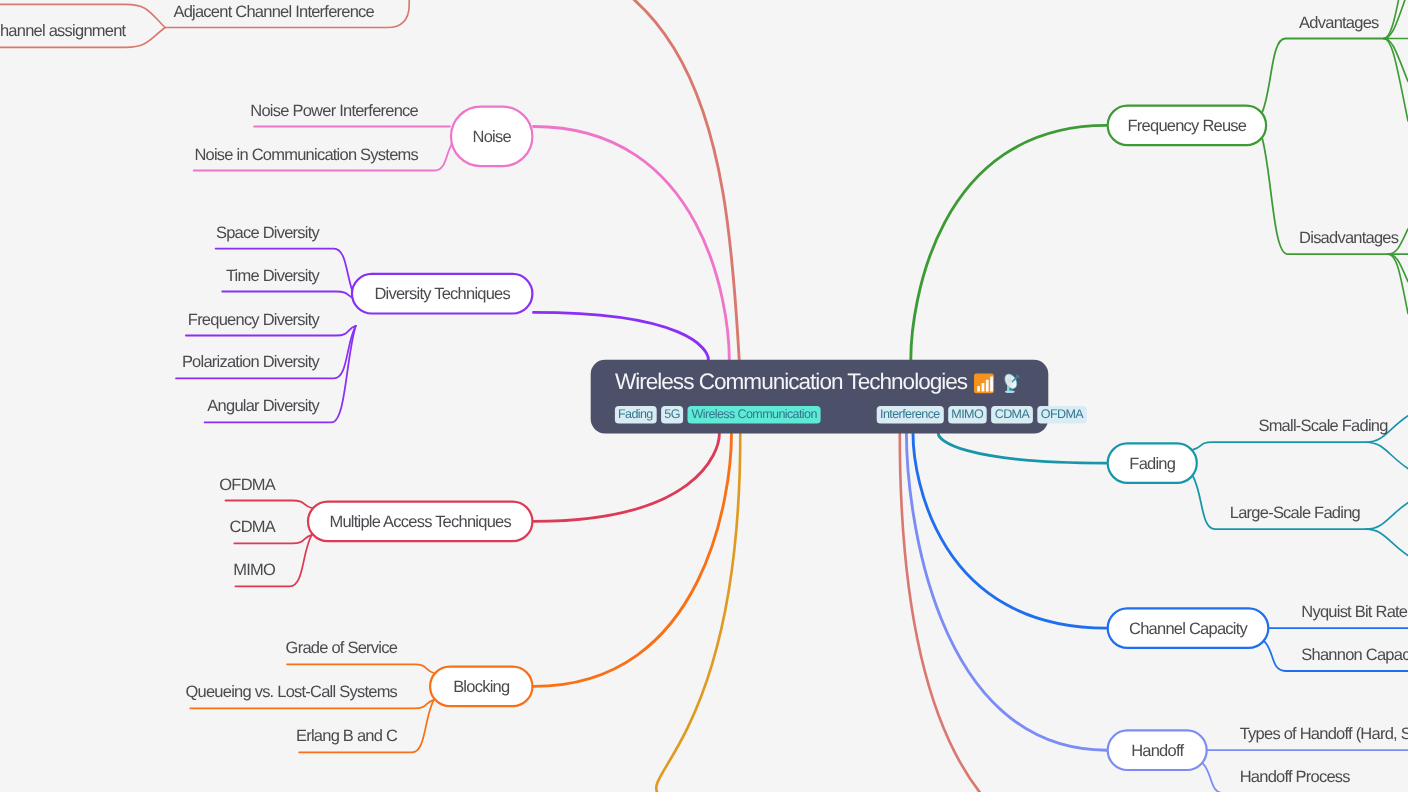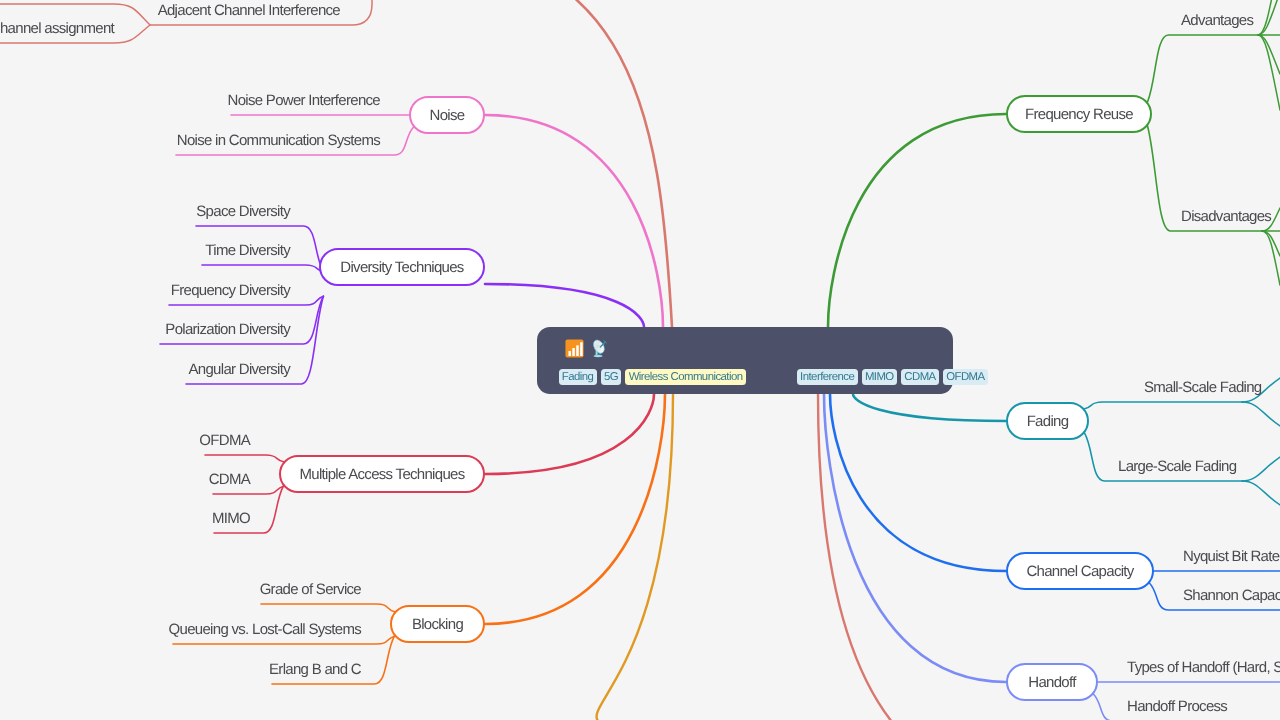--- a/index.html
+++ b/index.html
@@ -72,21 +72,21 @@
       <path d="M1242,402 L1102.5,402 C1089.5,402.0 1093.6,406.5 1084.6,408.8" stroke="#1796ab" stroke-width="1.6" fill="none" stroke-linecap="round" stroke-linejoin="round"></path>
       <path d="M1242,481 L1104.6,481 C1091.6,481.0 1093.6,449.5 1084.6,433.2" stroke="#1796ab" stroke-width="1.6" fill="none" stroke-linecap="round" stroke-linejoin="round"></path>
       <path d="M1280,571 L1154,571.0" stroke="#1f6ef0" stroke-width="1.6" fill="none" stroke-linecap="round" stroke-linejoin="round"></path>
       <path d="M1280,610 L1168.5,610 C1155.5,610.0 1158.6,592.3 1149.6,583.2" stroke="#1f6ef0" stroke-width="1.6" fill="none" stroke-linecap="round" stroke-linejoin="round"></path>
       <path d="M1280,682 L1098,682.0" stroke="#7b8cf6" stroke-width="1.6" fill="none" stroke-linecap="round" stroke-linejoin="round"></path>
       <path d="M1280,721 L1112.5,721 C1099.5,721.0 1102.6,703.3 1093.6,694.2" stroke="#7b8cf6" stroke-width="1.6" fill="none" stroke-linecap="round" stroke-linejoin="round"></path>
     </svg>
   <div id="nodes">
       <div class="leaf" style="top: 3px; right: 940px;">Adjacent Channel Interference</div>
       <div class="leaf" style="top: 21px; right: 1166px;">hannel assignment</div>
-      <div class="node" style="left: 409px; top: 96px; width: 76px; height: 38px; border-color: rgb(238, 117, 202);">
+      <div class="node" style="left: 409px; top: 96px; width: 76px; height: 56px; border-color: rgb(238, 117, 202);">
         <span>Noise</span>
       </div>
       <div class="leaf" style="top: 93px; right: 900px;">Noise Power Interference</div>
       <div class="leaf" style="top: 133px; right: 900px;">Noise in Communication Systems</div>
       <div class="node" style="left: 319px; top: 248px; width: 166px; height: 38px; border-color: rgb(138, 47, 245);">
         <span>Diversity Techniques</span>
       </div>
       <div class="leaf" style="top: 204px; right: 990px;">Space Diversity</div>
       <div class="leaf" style="top: 243px; right: 990px;">Time Diversity</div>
       <div class="leaf" style="top: 283px; right: 990px;">Frequency Diversity</div>
@@ -120,20 +120,21 @@
       <div class="leaf" style="top: 549px; left: 1183px;">Nyquist Bit Rate</div>
       <div class="leaf" style="top: 588px; left: 1183px;">Shannon Capacity</div>
       <div class="node" style="left: 1006px; top: 663px; width: 92px; height: 38px; border-color: rgb(123, 140, 246);">
         <span>Handoff</span>
       </div>
       <div class="leaf" style="top: 660px; left: 1127px;">Types of Handoff (Hard, S</div>
       <div class="leaf" style="top: 699px; left: 1127px;">Handoff Process</div>
     </div>
   <div id="root" style="left: 537px; top: 327px; width: 416px; height: 67px; background: rgb(77, 80, 105);">
     <div id="root-title" style="color: rgb(243, 244, 247);">
+      <span>Wireless Communication Technologies</span>
       <span style="display:inline-flex;margin-left:5px">
         <svg width="21" height="21" viewBox="0 0 36 36" style="display:block">
           <rect x="2.5" y="2.5" width="31" height="31" rx="3.5" fill="#f6921e"></rect>
           <rect x="7.6" y="22.3" width="4.3" height="8.4" rx="0.5" fill="#ffffff"></rect>
           <rect x="14.3" y="17.3" width="4.3" height="13.4" rx="0.5" fill="#ffffff"></rect>
           <rect x="21.0" y="12.3" width="4.3" height="18.4" rx="0.5" fill="#ffffff"></rect>
           <rect x="27.7" y="7.3" width="4.3" height="23.4" rx="0.5" fill="#ffffff"></rect>
         </svg>
       </span>
       <span style="display:inline-flex;margin-left:4px">
@@ -157,20 +158,20 @@
           <path d="M8.8 18.4 Q16.4 13.8 25.2 11.6" stroke="#a9d7e0" stroke-width="0.8" fill="none"></path>
           <path d="M18.4 16.6 L26.8 7.6" stroke="#2f8fa0" stroke-width="2.0" stroke-linecap="round"></path>
           <path d="M20.9 14.6 L24.2 11.2" stroke="#2f8fa0" stroke-width="1.4" stroke-linecap="round"></path>
           <path d="M24.1 6.0 L29.0 10.1" stroke="#2f8fa0" stroke-width="1.5" stroke-linecap="round"></path>
         </svg>
       </span>
     </div>
     <div id="root-tags">
         <span class="tag" style="background: rgb(217, 236, 244); color: rgb(50, 120, 143);">Fading</span>
         <span class="tag" style="background: rgb(217, 236, 244); color: rgb(50, 120, 143);">5G</span>
-        <span class="tag" style="background: #fef9c3; color: rgb(50, 120, 143);">Wireless Communication</span>
+        <span class="tag" style="background: #5eead4; color: rgb(50, 120, 143);">Wireless Communication</span>
         <span class="tag" style="background: rgb(217, 236, 244); color: rgb(50, 120, 143); margin-left: 47px;">Interference</span>
         <span class="tag" style="background: rgb(217, 236, 244); color: rgb(50, 120, 143);">MIMO</span>
         <span class="tag" style="background: rgb(217, 236, 244); color: rgb(50, 120, 143);">CDMA</span>
         <span class="tag" style="background: rgb(217, 236, 244); color: rgb(50, 120, 143);">OFDMA</span>
       </div>
   </div>
 </div>
 
 </body></html>

